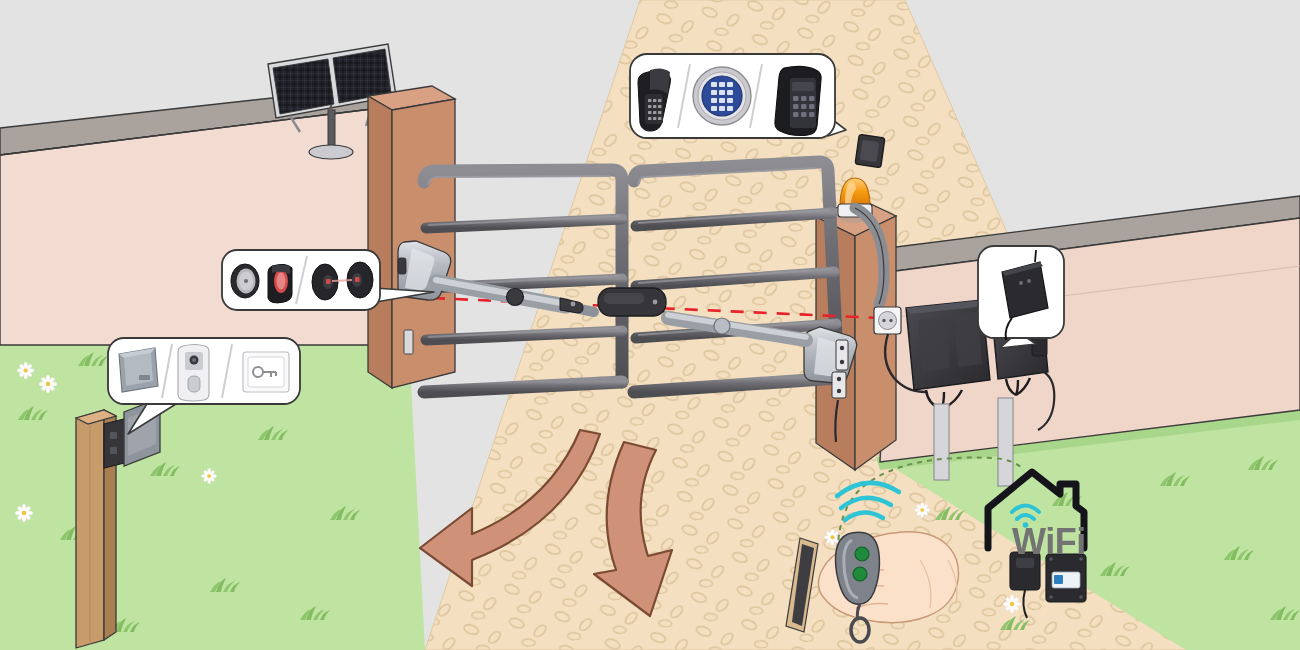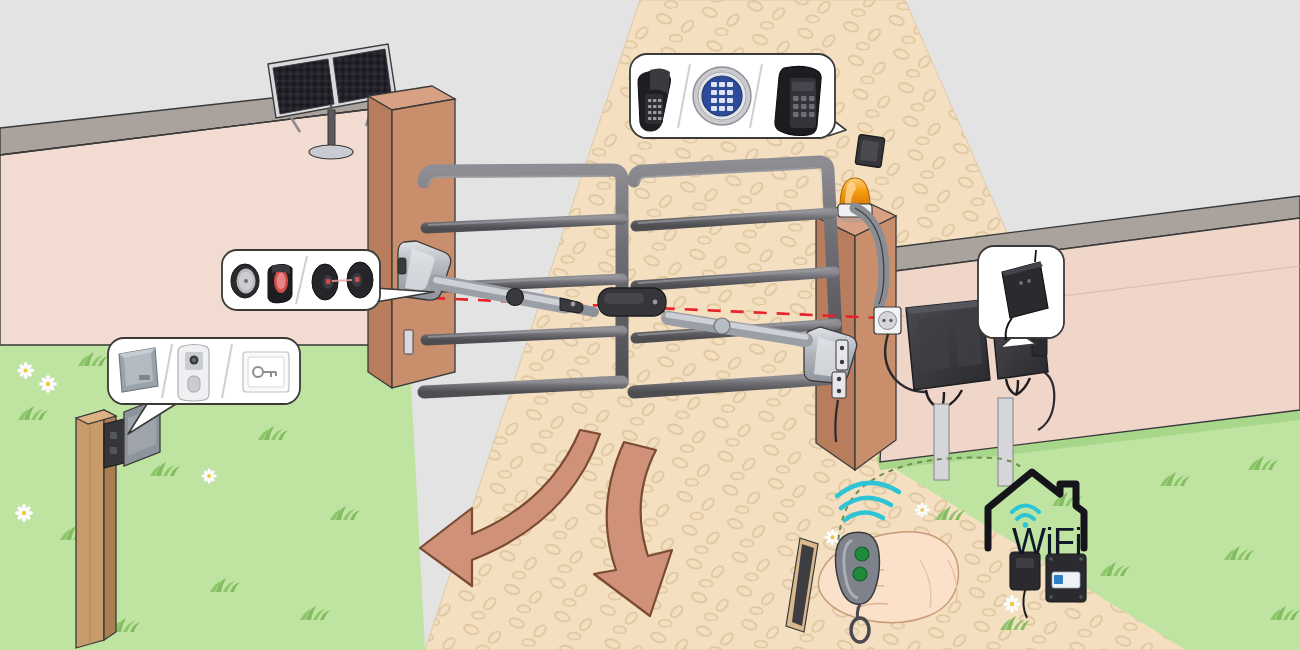--- a/index.html
+++ b/index.html
@@ -2,21 +2,21 @@
 <html><head>
 <meta charset="utf-8">
 <title>Automatic Swing Gate Installation Diagram</title>
 <style>
   html,body{margin:0;padding:0;background:#fff;}
   body{font-family:"Liberation Sans",sans-serif;}
   #scene{position:relative;width:1300px;height:650px;overflow:hidden;background:#e3e3e3;}
   #scene svg{display:block;}
   .wifi-label{
     position:absolute;font-family:"Liberation Sans",sans-serif;
-    font-weight:400;letter-spacing:-0.5px;color:#0f172a;
+    font-weight:700;letter-spacing:-0.5px;color:#737373;
   }
 </style>
 </head>
 <body>
 
 <div id="scene">
 <svg width="1300" height="650" viewBox="0 0 1300 650" xmlns="http://www.w3.org/2000/svg">
   <defs>
     <linearGradient id="beaconGrad" x1="0" y1="0" x2="0" y2="1">
       <stop offset="0%" stop-color="#ffcf7a"></stop>

